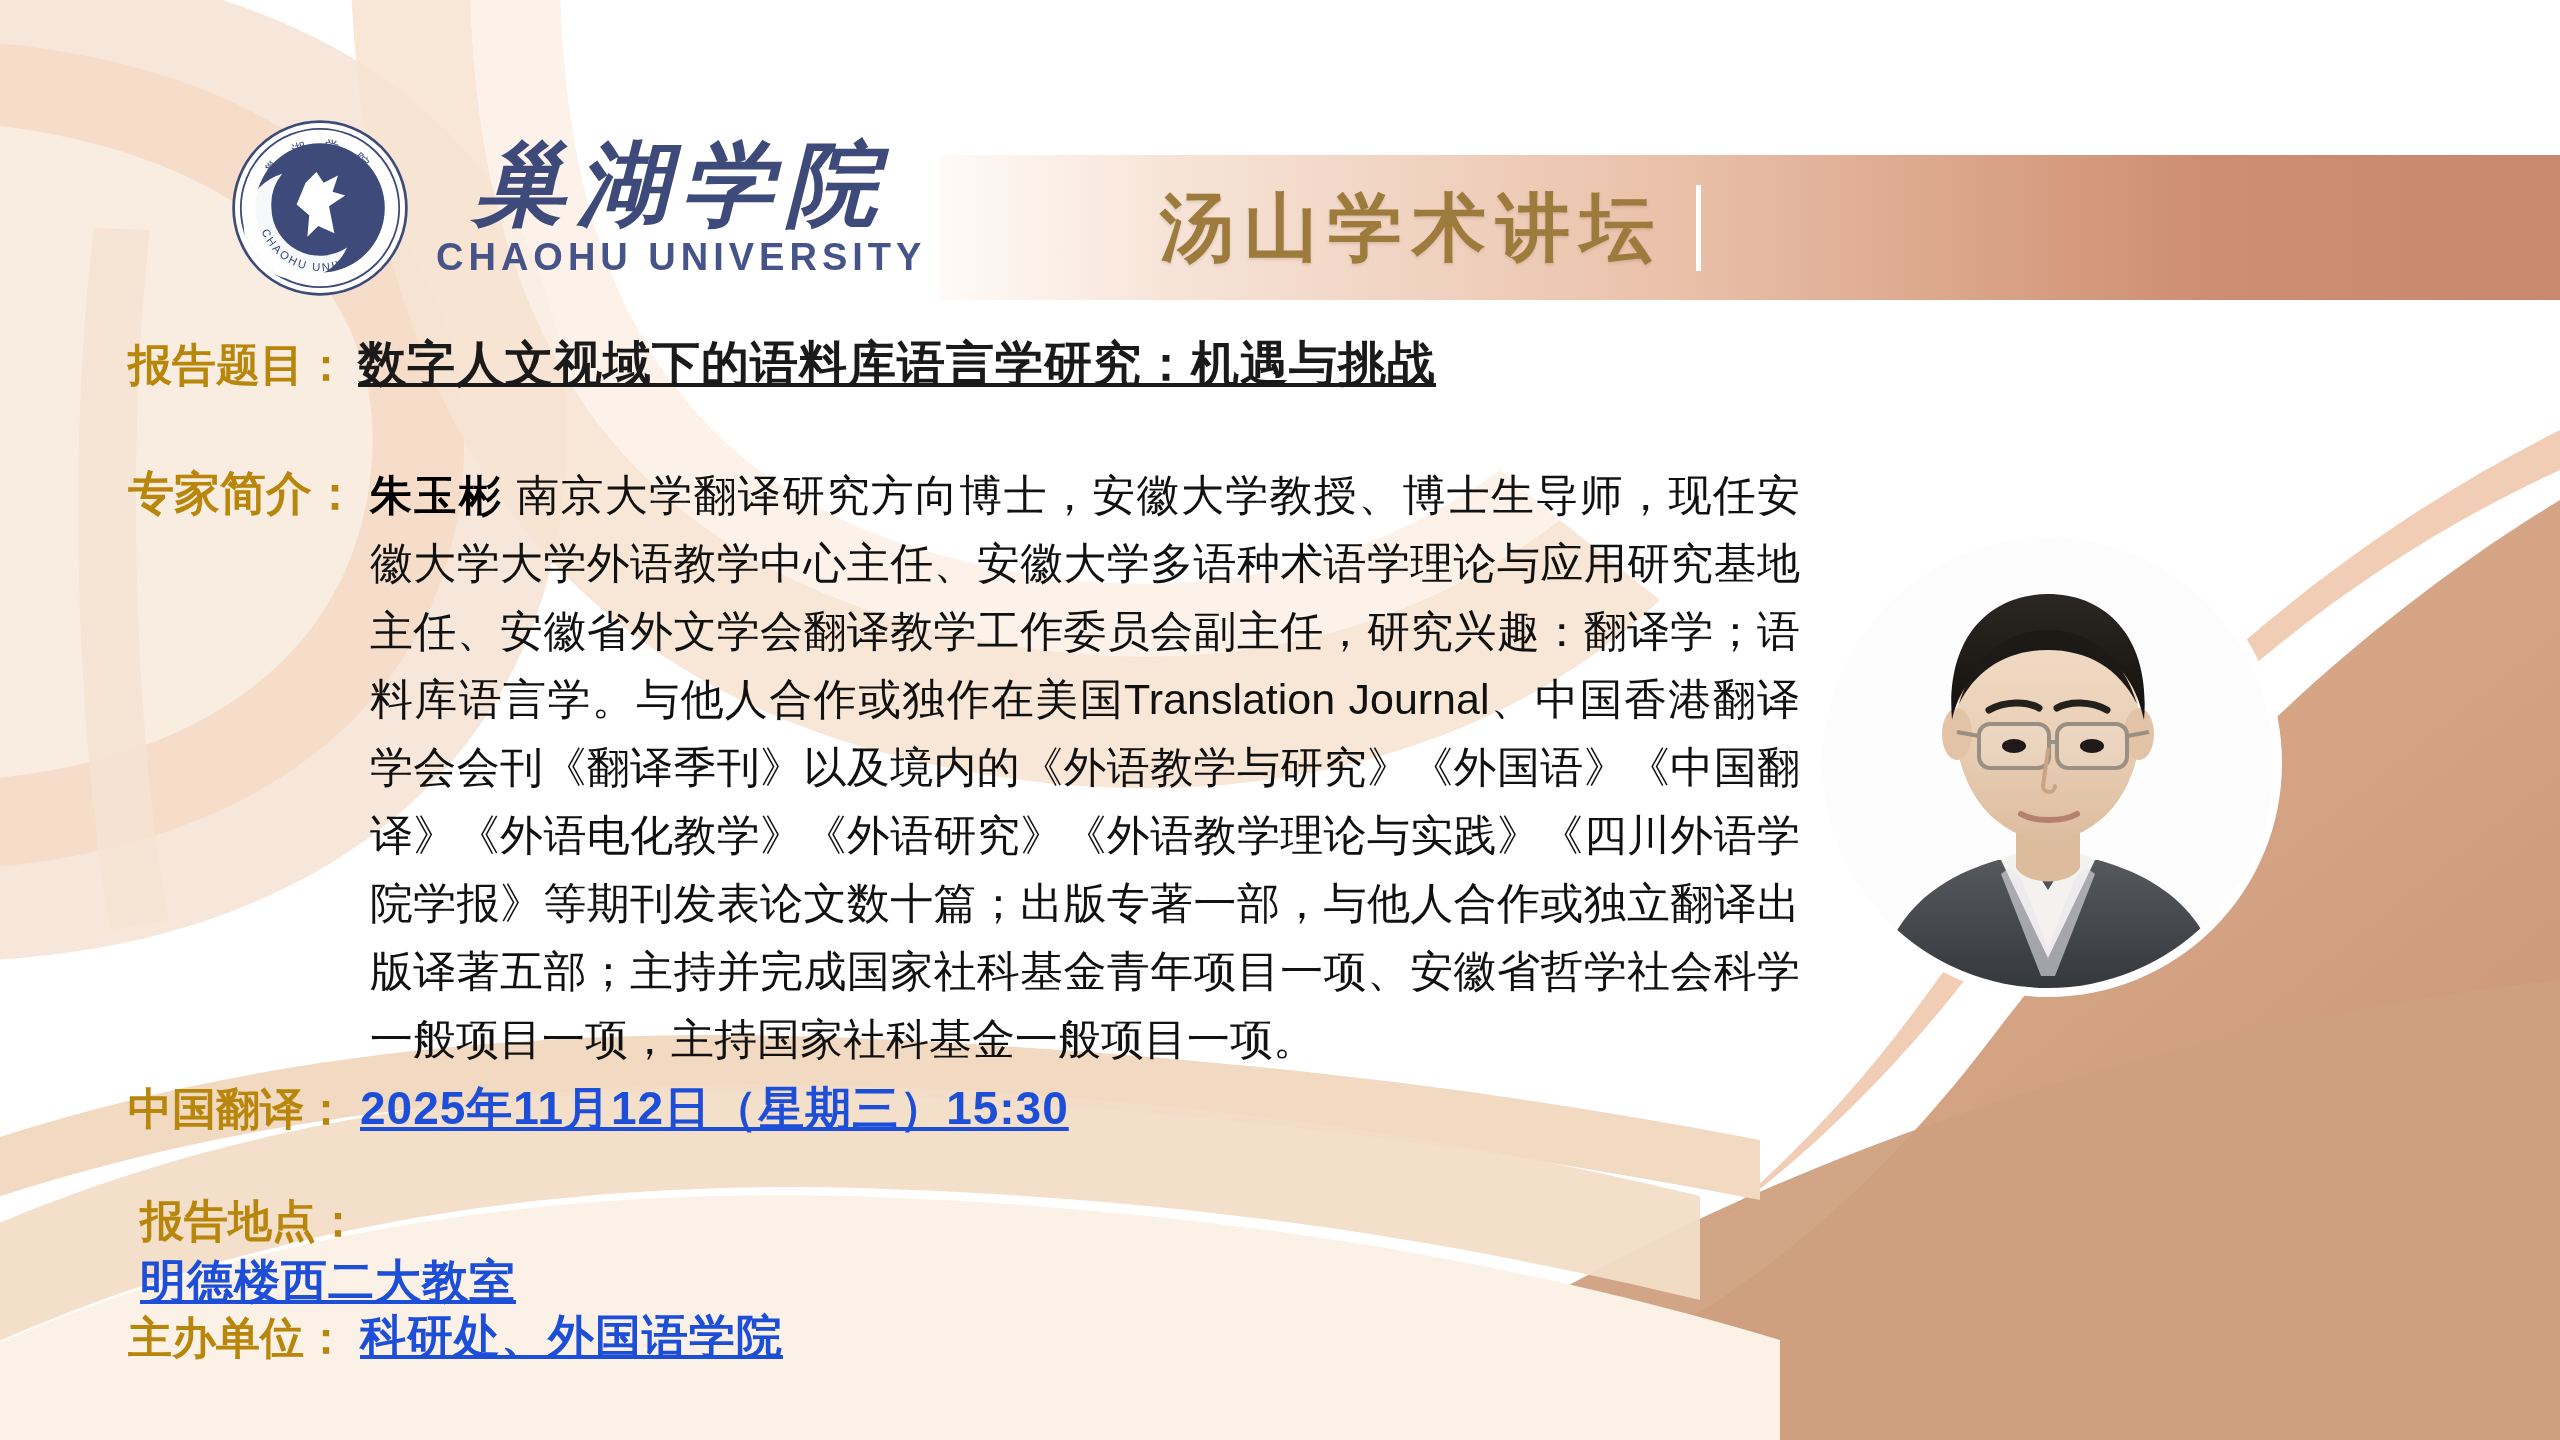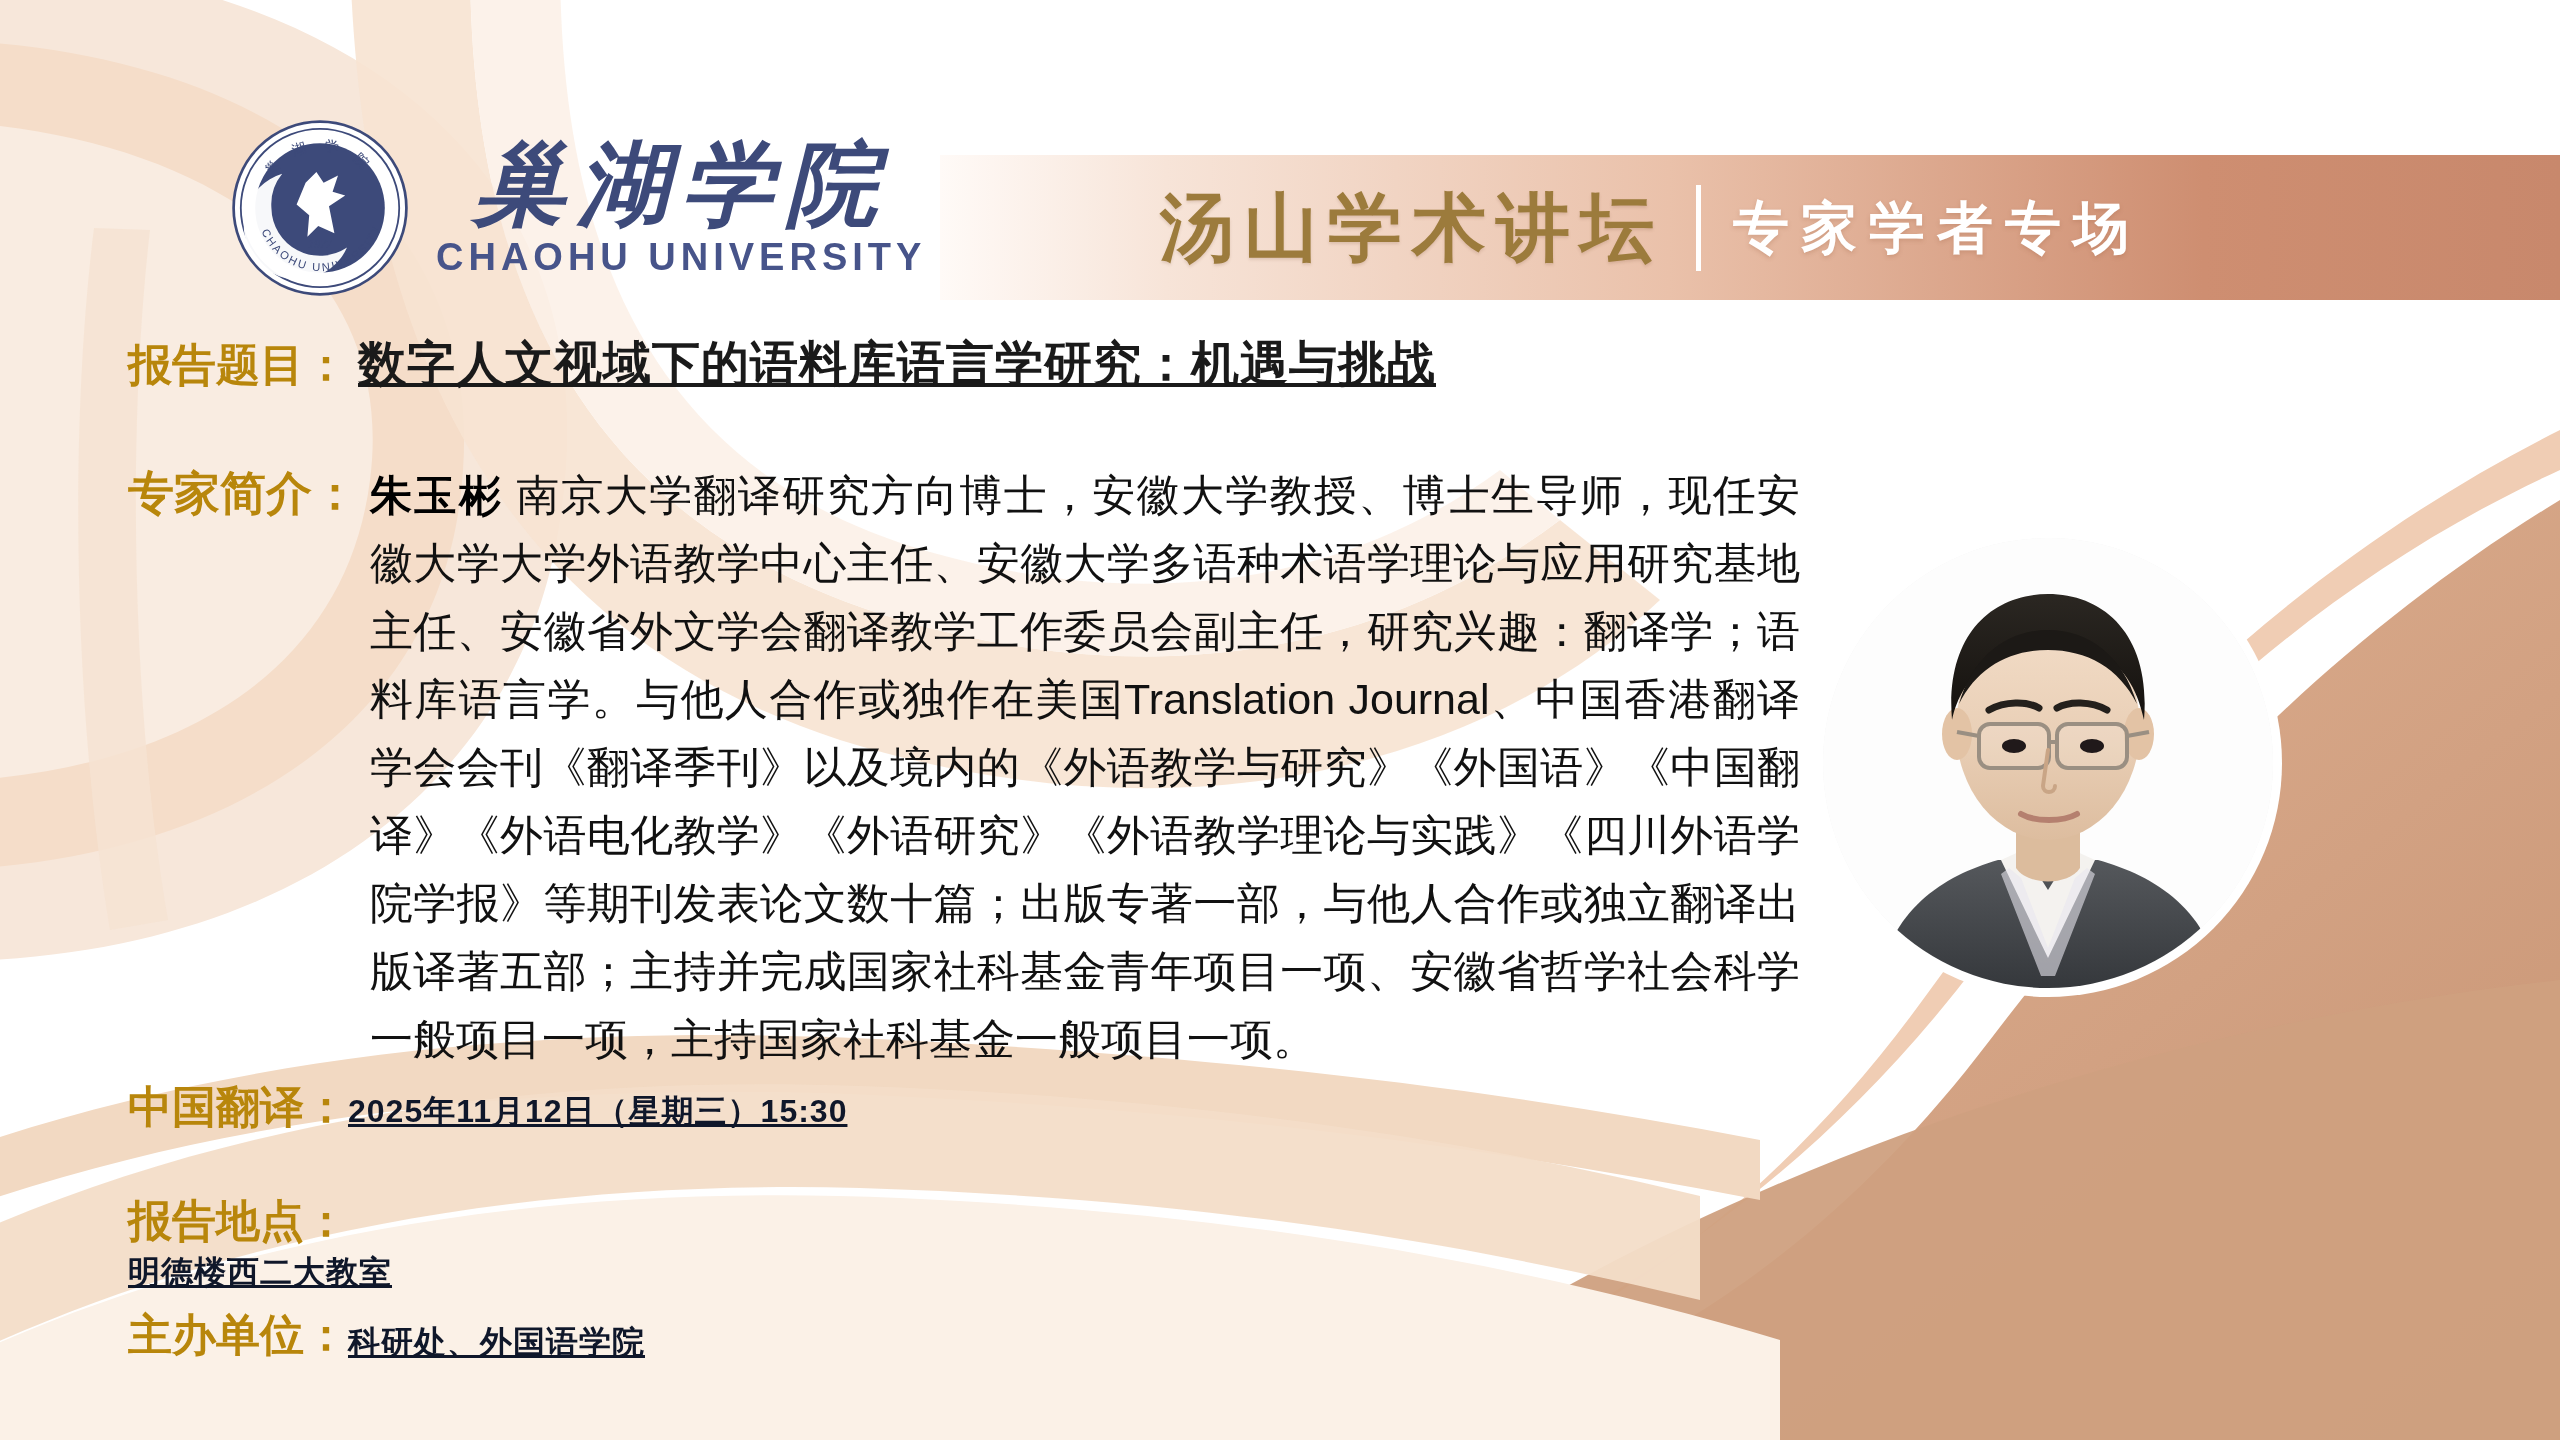--- a/index.html
+++ b/index.html
@@ -122,21 +122,21 @@
   #bio-name {
     font-size:42px; font-weight:700; color:#000000;
     letter-spacing:1px;
   }
 
   #row-time  { left:128px; top:1078px; align-items:baseline; }
   #row-place { left:128px; top:1192px; align-items:baseline;flex-direction:column; }
   #row-org   { left:128px; top:1306px; align-items:flex-end; }
   #row-time .label, #row-place .label, #row-org .label { font-size:44px; }
   #row-time .value, #row-place .value, #row-org .value {
-    font-size:32px; color:#0f172a; letter-spacing:1px;
+    font-size:46px; margin-left:12px; color:#1d4ed8; letter-spacing:1px;
   }
 </style>
 </head>
 <body>
 
 <div id="poster">
 
   <div class="bg-layer">
     <svg viewBox="0 0 2560 1440" preserveAspectRatio="none">
       <defs>
@@ -184,21 +184,20 @@
                L 1780 1440 L -120 1440 Z" fill="#fbf1e7"></path>
 
       <path d="M 150 230 C 128 420 130 700 168 920 L 110 930 C 72 700 70 420 94 228 Z" fill="#f6e3d2" opacity="0.85"></path>
     </svg>
   </div>
 
   <div id="header-band">
     <div id="band-inner">
       <span id="band-title">汤山学术讲坛</span>
       <span id="band-divider"></span>
-      <span id="band-sub">专家学者专场</span>
     </div>
   </div>
 
   <div id="logo-block">
     <svg id="logo-seal" viewBox="0 0 200 200">
       <circle cx="100" cy="100" r="96" fill="#ffffff" stroke="#3d4a7a" stroke-width="3"></circle>
       <circle cx="100" cy="100" r="88" fill="#ffffff" stroke="#3d4a7a" stroke-width="2"></circle>
       <circle cx="100" cy="100" r="72" fill="#3d4a7a"></circle>
       <path d="M 46 100 A 54 54 0 0 0 130 144 A 60 60 0 1 1 58 62 A 54 54 0 0 0 46 100 Z" fill="#ffffff" opacity="0.96"></path>
       <path d="M 84 72 L 96 60 L 104 72 L 120 64 L 114 82 L 128 86 L 110 98 L 116 128

